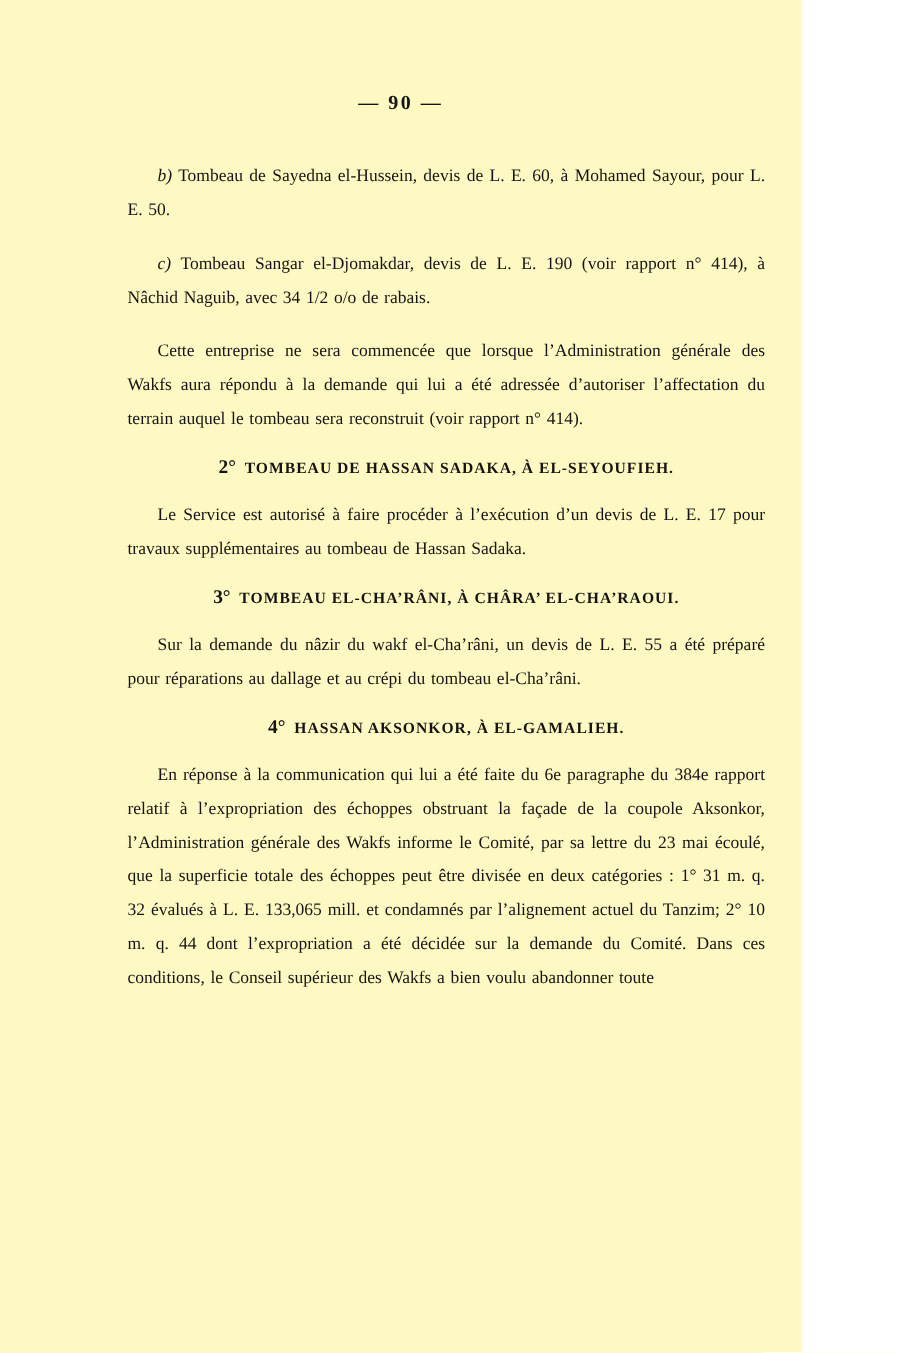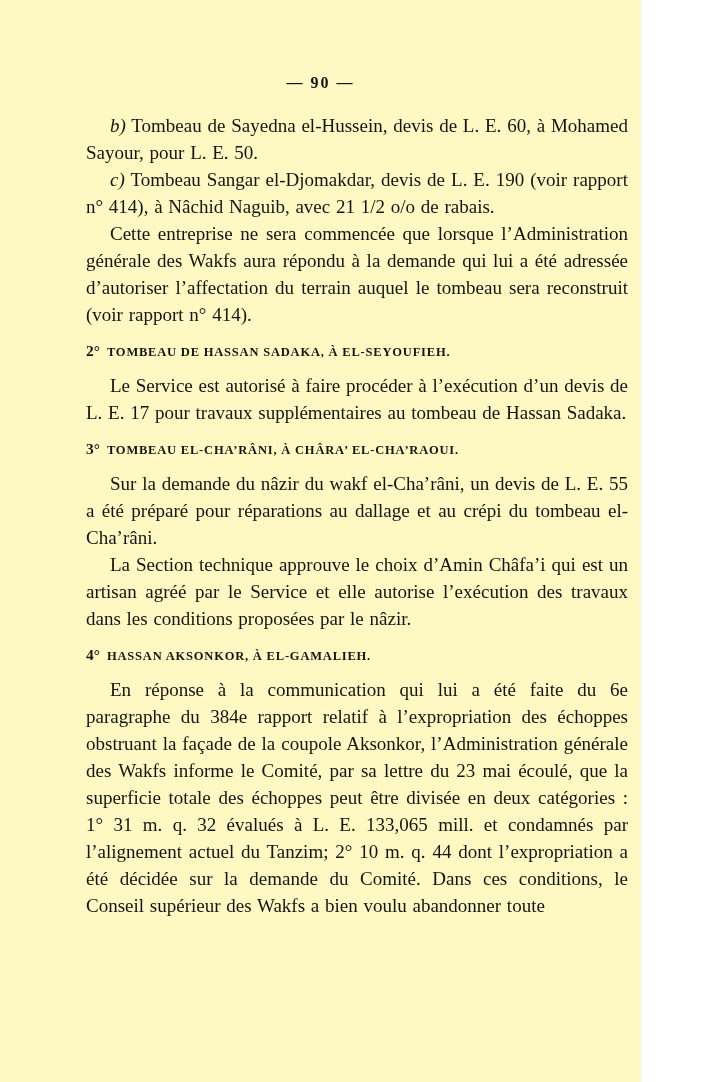--- a/index.html
+++ b/index.html
@@ -26,33 +26,33 @@
     font-weight: bold;
     letter-spacing: 2px;
   }
   .content {
     position: absolute;
     top: 112px;
     left: 86px;
     width: 542px;
   }
   .para {
-    margin: 0;
+    margin: 16px;
     text-align: justify;
-    font-size: 19px;
+    font-size: 14px;
     line-height: 27px;
     text-indent: 24px;
     word-spacing: 1px;
   }
   .marker {
     font-style: italic;
   }
   .heading {
     margin: 14px 0 12px 0;
-    text-align: left;
+    text-align: center;
     font-size: 12.5px;
     font-weight: bold;
     letter-spacing: 0.8px;
     text-indent: 0;
   }
   .h-num {
     font-size: 15.5px;
     margin-right: 7px;
     letter-spacing: 0;
   }
@@ -61,33 +61,32 @@
 <body>
 
 <div class="page">
 
   <div class="page-number">— 90 —</div>
 
   <div class="content">
 
     <p class="para"><em class="marker">b)</em> <span>Tombeau de Sayedna el-Hussein, devis de L. E. 60, à Mohamed Sayour, pour L. E. 50.</span></p>
 
-    <p class="para"><em class="marker">c)</em> <span>Tombeau Sangar el-Djomakdar, devis de L. E. 190 (voir rapport n° 414), à Nâchid Naguib, avec 21 1/2 o/o de rabais.</span></p>
+    <p class="para"><em class="marker">c)</em> <span>Tombeau Sangar el-Djomakdar, devis de L. E. 190 (voir rapport n° 414), à Nâchid Naguib, avec 34 1/2 o/o de rabais.</span></p>
 
     <p class="para">Cette entreprise ne sera commencée que lorsque l’Administration générale des Wakfs aura répondu à la demande qui lui a été adressée d’autoriser l’affectation du terrain auquel le tombeau sera reconstruit (voir rapport n° 414).</p>
 
     <h4 class="heading"><span class="h-num">2°</span><span>TOMBEAU DE HASSAN SADAKA, À EL-SEYOUFIEH.</span></h4>
 
     <p class="para">Le Service est autorisé à faire procéder à l’exécution d’un devis de L. E. 17 pour travaux supplémentaires au tombeau de Hassan Sadaka.</p>
 
     <h4 class="heading"><span class="h-num">3°</span><span>TOMBEAU EL-CHA’RÂNI, À CHÂRA’ EL-CHA’RAOUI.</span></h4>
 
     <p class="para">Sur la demande du nâzir du wakf el-Cha’râni, un devis de L. E. 55 a été préparé pour réparations au dallage et au crépi du tombeau el-Cha’râni.</p>
 
 
-    <p class="para">La Section technique approuve le choix d’Amin Châfa’i qui est un artisan agréé par le Service et elle autorise l’exécution des travaux dans les conditions proposées par le nâzir.</p>
 
     <h4 class="heading"><span class="h-num">4°</span><span>HASSAN AKSONKOR, À EL-GAMALIEH.</span></h4>
 
     <p class="para">En réponse à la communication qui lui a été faite du 6e paragraphe du 384e rapport relatif à l’expropriation des échoppes obstruant la façade de la coupole Aksonkor, l’Administration générale des Wakfs informe le Comité, par sa lettre du 23 mai écoulé, que la superficie totale des échoppes peut être divisée en deux catégories : 1° 31 m. q. 32 évalués à L. E. 133,065 mill. et condamnés par l’alignement actuel du Tanzim; 2° 10 m. q. 44 dont l’expropriation a été décidée sur la demande du Comité. Dans ces conditions, le Conseil supérieur des Wakfs a bien voulu abandonner toute</p>
 
   </div>
 </div>
 
 </body></html>

